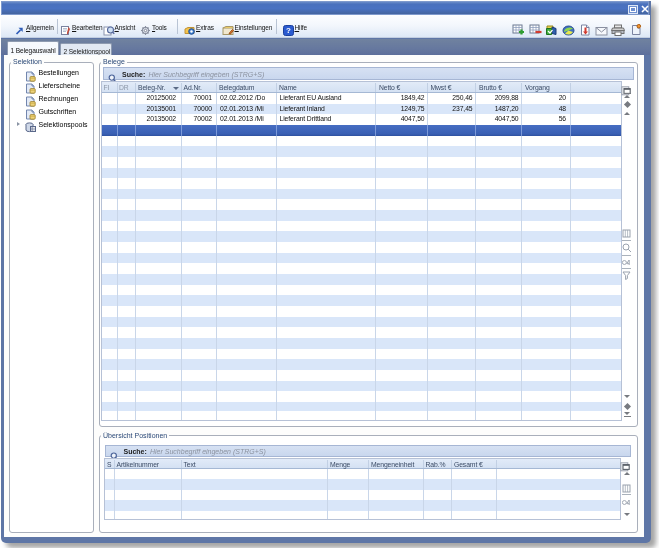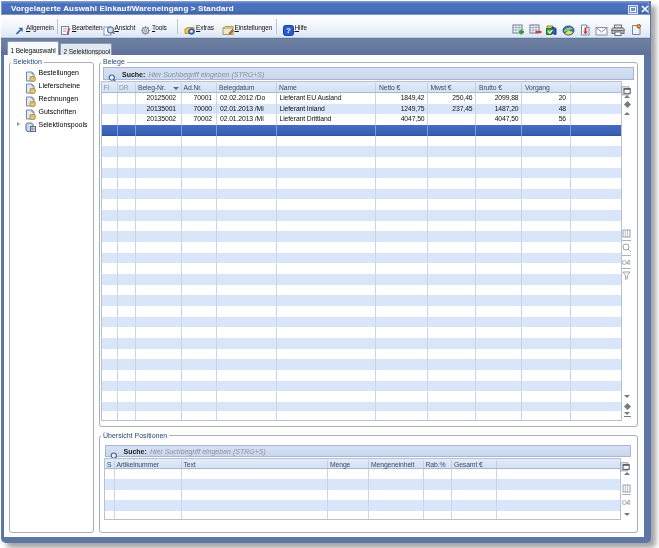--- a/index.html
+++ b/index.html
@@ -44,21 +44,20 @@
 .cell { position:absolute; font-size:6.8px; letter-spacing:-0.1px; color:#101010; white-space:nowrap; }
 .rnum { text-align:right; }
 .selrow { position:absolute; background:linear-gradient(#466dc2,#3a60b4 80%,#2e51a0); }
 
 .gut { position:absolute; color:#9aa2ae; font-size:7px; }
 </style>
 </head>
 <body>
 <div id="win"></div>
 <div id="title">
-  <span class="txt">Vorgelagerte Auswahl Einkauf/Wareneingang &gt; Standard</span>
   <svg class="abs" style="left:626px;top:3px" width="10" height="9" viewBox="0 0 10 9">
     <rect x="0.5" y="0.5" width="9" height="8" fill="#6d8fd0" stroke="#dce6f6"></rect>
     <rect x="2.5" y="2.5" width="5" height="4" fill="none" stroke="#fff"></rect>
   </svg>
   <svg class="abs" style="left:639px;top:3px" width="8" height="8" viewBox="0 0 8 8">
     <path d="M1 1 L7 7 M7 1 L1 7" stroke="#fff" stroke-width="1.6"></path>
   </svg>
 </div>
 <div id="menubar"></div>
 <div id="tabband"></div>

